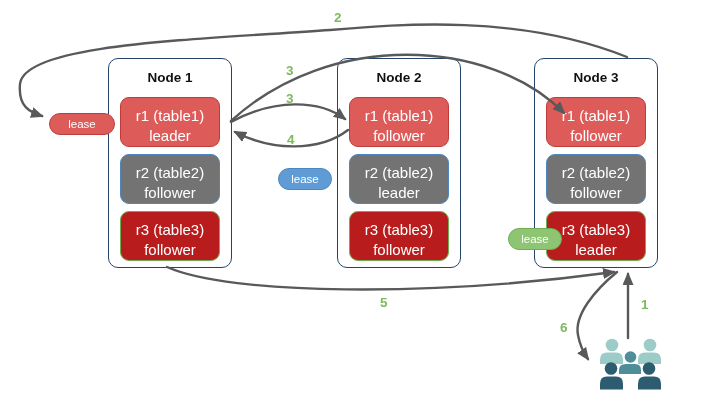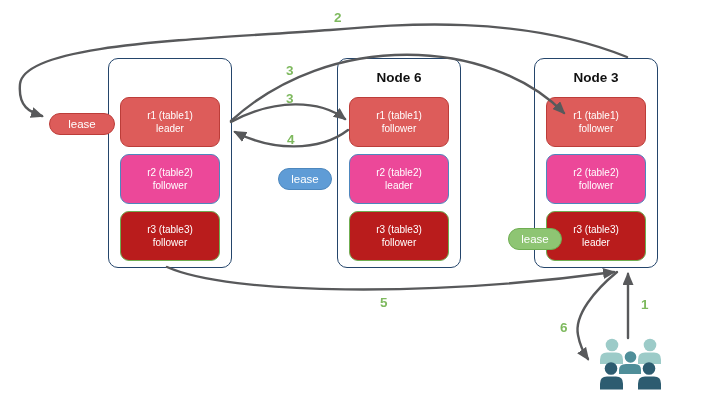--- a/index.html
+++ b/index.html
@@ -2,24 +2,24 @@
 <html><head>
 <meta charset="utf-8">
 <style>
   html,body{margin:0;padding:0;background:#ffffff;}
   .canvas{position:relative;width:704px;height:405px;background:#ffffff;overflow:hidden;
           font-family:"Liberation Sans",sans-serif;}
   .node{position:absolute;top:58px;width:124px;height:210px;background:#ffffff;
         border:1.6px solid #24456b;border-radius:10px;box-sizing:border-box;z-index:1;}
   .node-title{text-align:center;margin-top:11px;font-weight:bold;font-size:13.5px;color:#111111;}
   .replica{position:absolute;left:11px;width:100px;height:50px;border-radius:9px;color:#ffffff;
-           display:flex;flex-direction:column;align-items:center;justify-content:center;
-           font-size:10px;line-height:1.35;box-sizing:border-box;border:1.8px solid;text-align:center;}
+           display:flex;flex-direction:column;align-items:center;justify-content:flex-end;
+           font-size:15px;line-height:1.35;box-sizing:border-box;border:1.8px solid;text-align:center;}
   .replica.red{background:#dd5c5a;border-color:#bc3d39;}
-  .replica.blue{background:#ec4899;border-color:#4d87bd;}
+  .replica.blue{background:#737373;border-color:#4d87bd;}
   .replica.green{background:#b91c1c;border-color:#6fae52;}
   .pos-r1{top:38px;} .pos-r2{top:95px;} .pos-r3{top:152px;}
   .node-1{left:108px;} .node-2{left:337px;} .node-3{left:534px;}
   .arrows{position:absolute;left:0;top:0;width:704px;height:405px;z-index:2;pointer-events:none;}
   .lease{position:absolute;height:22px;border-radius:11px;color:#ffffff;font-size:11.5px;
          display:flex;align-items:center;justify-content:center;z-index:3;
          box-sizing:border-box;border:1.5px solid;}
   .lease-red{left:49px;top:113px;width:66px;background:#dd5c5a;border-color:#bc3d39;}
   .lease-blue{left:278px;top:168px;width:54px;background:#5f9cd6;border-color:#4d87bd;}
   .lease-green{left:508px;top:228px;width:54px;background:#8ec573;border-color:#6fae52;}
@@ -28,36 +28,37 @@
   .step-3b{left:286px;top:91px;} .step-4{left:287px;top:132px;}
   .step-5{left:380px;top:295px;} .step-1{left:641px;top:297px;}
   .step-6{left:560px;top:320px;}
 </style>
 </head>
 <body>
 
 <div class="canvas">
 
   <div class="node node-1">
+    <div class="node-title">Node 1</div>
     <div class="replica red pos-r1">
       <span>r1 (table1)</span>
       <span>leader</span>
     </div>
     <div class="replica blue pos-r2">
       <span>r2 (table2)</span>
       <span>follower</span>
     </div>
     <div class="replica green pos-r3">
       <span>r3 (table3)</span>
       <span>follower</span>
     </div>
   </div>
 
   <div class="node node-2">
-    <div class="node-title">Node 6</div>
+    <div class="node-title">Node 2</div>
     <div class="replica red pos-r1">
       <span>r1 (table1)</span>
       <span>follower</span>
     </div>
     <div class="replica blue pos-r2">
       <span>r2 (table2)</span>
       <span>leader</span>
     </div>
     <div class="replica green pos-r3">
       <span>r3 (table3)</span>

